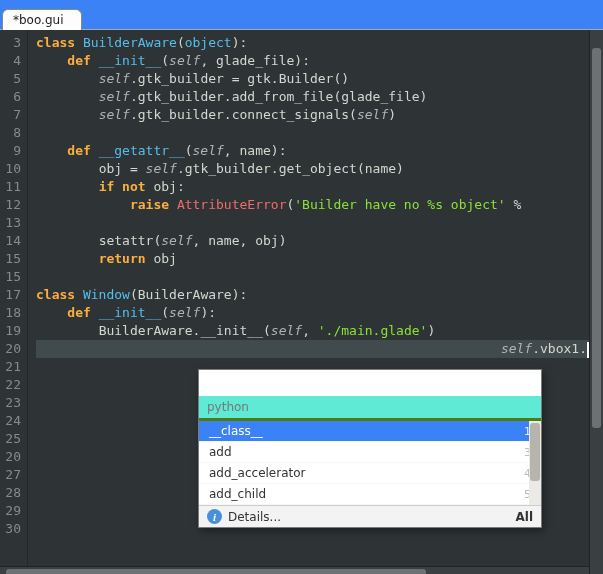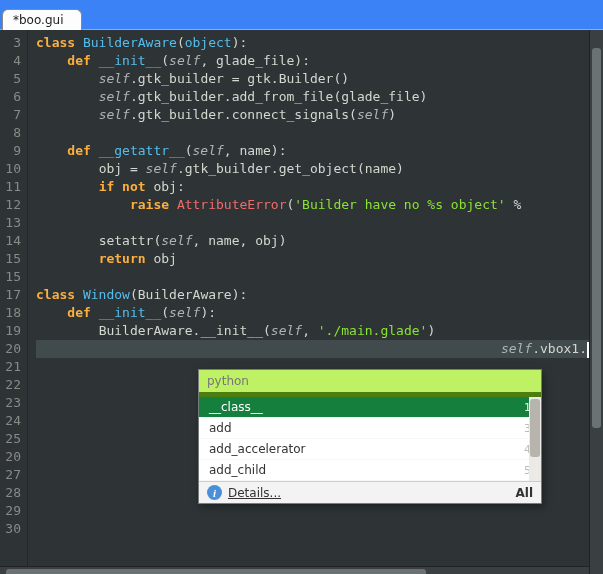--- a/index.html
+++ b/index.html
@@ -116,39 +116,40 @@
     top: 369px;
     width: 344px;
     background: #fff;
     border: 1px solid #7b7b7b;
     box-shadow: 2px 3px 8px rgba(0,0,0,0.4);
     font-family: "DejaVu Sans", Arial, sans-serif;
     font-size: 12px;
     color: #333;
   }
   .popup-head {
-    background: #bef264;
+    background: #5eead4;
     padding: 4px 8px;
     color: #777;
-    border-bottom: 5px solid #4d7c0f;
+    border-bottom: 3px solid #4d7c0f;
+    margin-top: 26px;
   }
   .popup-list {
     max-height: 144px;
     overflow: hidden;
     position: relative;
   }
   .popup-item {
     display: flex;
     align-items: center;
     justify-content: space-between;
     padding: 3px 10px 3px 10px;
     border-bottom: 1px solid #f7f7f7;
   }
   .popup-item.sel {
-    background: #15803d;
+    background: #3b82f6;
     color: #fff;
   }
   .popup-item .rank {
     float: right;
     color: #bbb;
     font-size: 11px;
   }
   .popup-item.sel .rank { color: #eee; }
   .popup-footer {
     display: flex;
@@ -169,21 +170,21 @@
     border-radius: 50%;
     background: #4a90d9;
     color: #fff;
     display: inline-flex;
     align-items: center; justify-content: center;
     font-style: italic;
     font-family: Georgia, serif;
     font-size: 11px;
     font-weight: bold;
   }
-  .popup-footer .details { text-decoration: underline; }
+  .popup-footer .details { }
   .popup-footer .all { font-weight: bold; }
   .popup-vscroll {
     position: absolute;
     right: 0; top: 0; bottom: 0;
     width: 12px;
     background: #eceae6;
   }
   .popup-vscroll-thumb {
     position: absolute;
     left: 1px; right: 1px;

